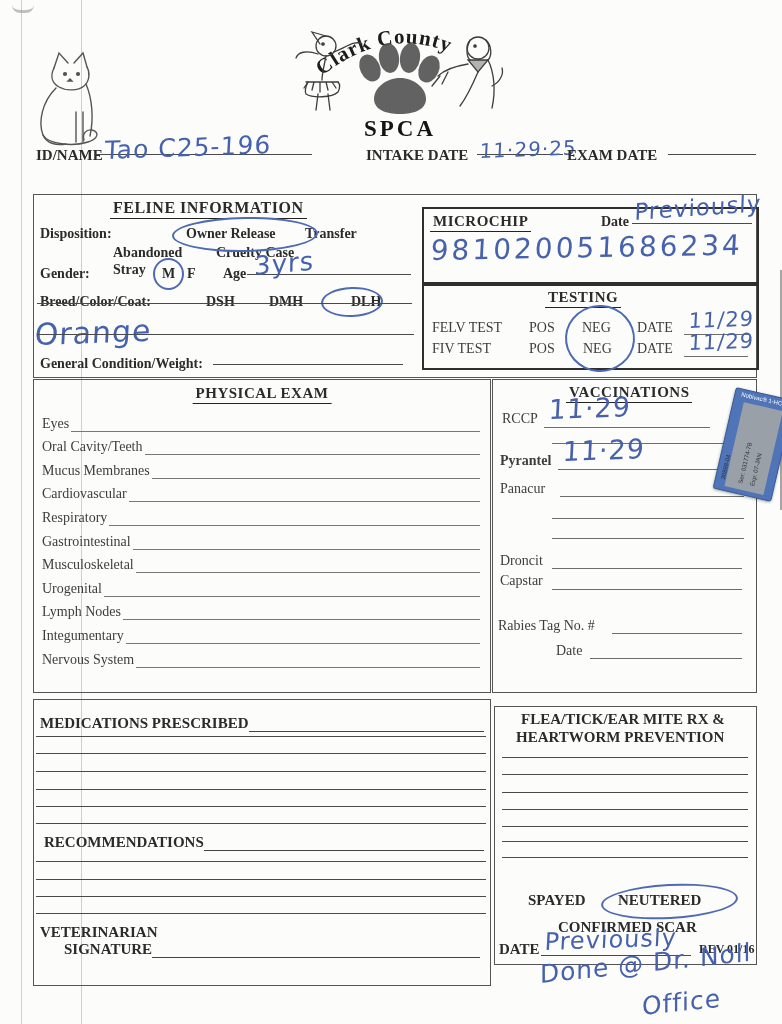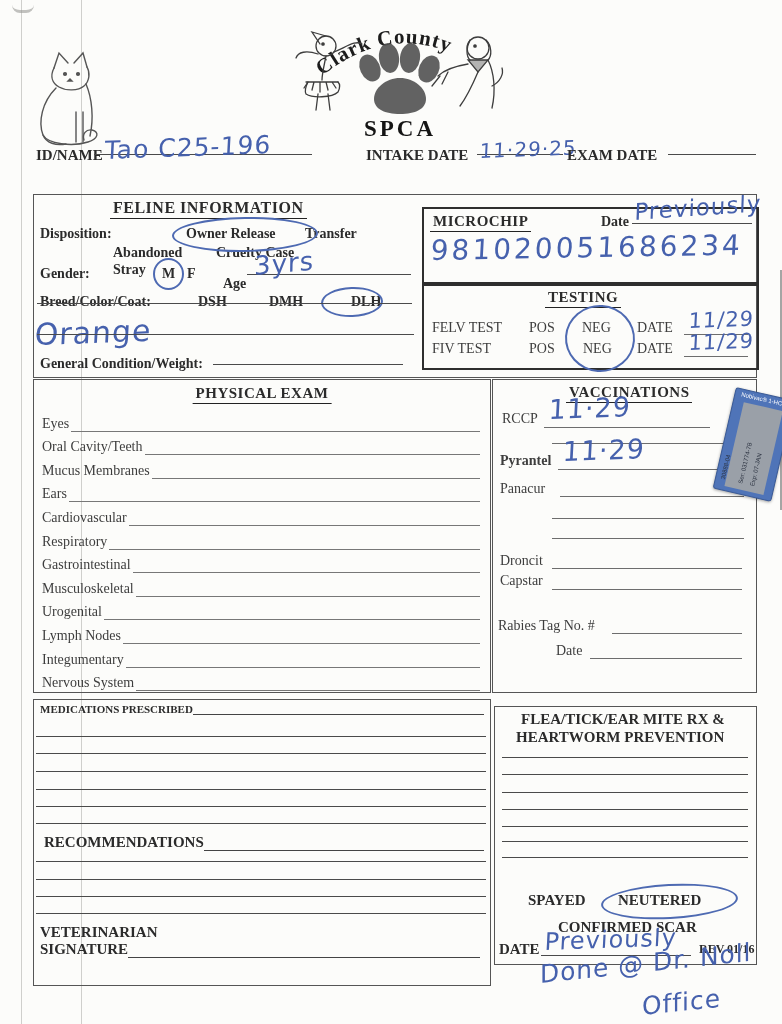--- a/index.html
+++ b/index.html
@@ -139,26 +139,26 @@
   <span class="abs lbl" style="left:186px;top:226px;">Owner Release</span>
   <span class="abs lbl" style="left:305px;top:226px;">Transfer</span>
   <span class="abs lbl" style="left:113px;top:245px;">Abandoned</span>
   <span class="abs lbl" style="left:216px;top:245px;">Cruelty Case</span>
   <div class="oval" style="left:172px;top:217px;width:142px;height:31px;transform:rotate(-1deg);"></div>
 
   <span class="abs lbl" style="left:40px;top:266px;">Gender:</span>
   <span class="abs lbl" style="left:162px;top:266px;">M</span>
   <span class="abs lbl" style="left:187px;top:266px;">F</span>
   <div class="oval" style="left:153px;top:258px;width:27px;height:28px;"></div>
-  <span class="abs lbl" style="left:223px;top:276px;">Age</span>
+  <span class="abs lbl" style="left:223px;top:266px;">Age</span>
   <div class="uline" style="left:247px;top:274px;width:164px;"></div>
   <span class="hw" style="left:254px;top:253px;font-size:26px;transform:rotate(-5deg) skewX(-6deg);">3yrs</span>
 
   <span class="abs lbl" style="left:40px;top:294px;">Breed/Color/Coat:</span>
-  <span class="abs lbl" style="left:198px;top:294px;">DSH</span>
+  <span class="abs lbl" style="left:206px;top:294px;">DSH</span>
   <span class="abs lbl" style="left:269px;top:294px;">DMH</span>
   <span class="abs lbl" style="left:334px;top:294px;margin-left:17px;">DLH</span>
   <div class="oval" style="left:321px;top:287px;width:58px;height:26px;transform:rotate(-2deg);"></div>
 
   <div class="uline" style="left:37px;top:303px;width:375px;"></div>
   <span class="hw" style="left:34px;top:320px;font-size:30px;">Orange</span>
   <div class="uline" style="left:37px;top:334px;width:377px;"></div>
 
   <span class="abs lbl" style="left:40px;top:356px;">General Condition/Weight:</span>
   <div class="uline" style="left:213px;top:364px;width:190px;"></div>
@@ -198,24 +198,20 @@
         </div>
       <div class="pe-row">
           <span class="plain">Oral Cavity/Teeth</span>
           <div class="fill"></div>
         </div>
       <div class="pe-row">
           <span class="plain">Mucus Membranes</span>
           <div class="fill"></div>
         </div>
       <div class="pe-row">
-          <span class="plain">Ears</span>
-          <div class="fill"></div>
-        </div>
-      <div class="pe-row">
           <span class="plain">Cardiovascular</span>
           <div class="fill"></div>
         </div>
       <div class="pe-row">
           <span class="plain">Respiratory</span>
           <div class="fill"></div>
         </div>
       <div class="pe-row">
           <span class="plain">Gastrointestinal</span>
           <div class="fill"></div>
@@ -277,42 +273,42 @@
   <div class="sticker">
     <div class="brand">Nobivac® 1-HC</div>
     <div class="inner"></div>
     <div class="vtxt" style="left:4px;top:92px;">30888-04</div>
     <div class="vtxt" style="left:22px;top:92px;">Ser:  031774-7B</div>
     <div class="vtxt" style="left:34px;top:92px;">Exp:  07-JAN</div>
   </div>
 
   <div class="box" style="left:33px;top:699px;width:456px;height:285px;"></div>
   <div class="titlerow" style="left:40px;top:703px;width:444px;">
-    <span class="lbl" style="font-size:11px;">MEDICATIONS PRESCRIBED</span>
+    <span class="lbl" style="font-size:15px;margin-top:12px;">MEDICATIONS PRESCRIBED</span>
     <div class="fill"></div>
   </div>
   <div class="uline" style="left:36px;top:736px;width:450px;"></div>
   <div class="uline" style="left:36px;top:753px;width:450px;"></div>
   <div class="uline" style="left:36px;top:771px;width:450px;"></div>
   <div class="uline" style="left:36px;top:789px;width:450px;"></div>
   <div class="uline" style="left:36px;top:806px;width:450px;"></div>
   <div class="uline" style="left:36px;top:823px;width:450px;"></div>
 
   <div class="titlerow" style="left:44px;top:834px;width:440px;">
     <span class="lbl" style="font-size:15px;">RECOMMENDATIONS</span>
     <div class="fill"></div>
   </div>
   <div class="uline" style="left:36px;top:861px;width:450px;"></div>
   <div class="uline" style="left:36px;top:879px;width:450px;"></div>
   <div class="uline" style="left:36px;top:896px;width:450px;"></div>
   <div class="uline" style="left:36px;top:913px;width:450px;"></div>
 
   <span class="abs lbl" style="left:40px;top:924px;font-size:15px;">VETERINARIAN</span>
   <div class="titlerow" style="left:40px;top:941px;width:440px;">
-    <span class="lbl" style="font-size:15px;">SIGNATURE</span>
+    <span class="lbl" style="font-size:15px;margin-left:24px;">SIGNATURE</span>
     <div class="fill"></div>
   </div>
 
   <div class="box" style="left:494px;top:706px;width:261px;height:257px;"></div>
   <span class="abs lbl" style="left:521px;top:711px;font-size:15px;">FLEA/TICK/EAR MITE RX &amp;</span>
   <span class="abs lbl" style="left:516px;top:729px;font-size:15px;">HEARTWORM  PREVENTION</span>
   <div class="uline" style="left:502px;top:757px;width:246px;"></div>
   <div class="uline" style="left:502px;top:774px;width:246px;"></div>
   <div class="uline" style="left:502px;top:792px;width:246px;"></div>
   <div class="uline" style="left:502px;top:809px;width:246px;"></div>

